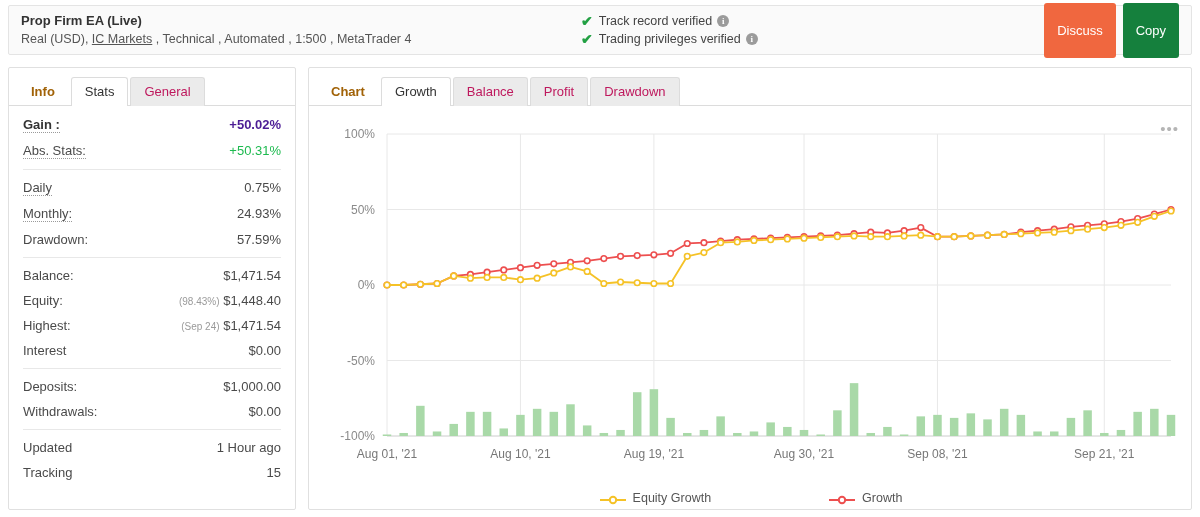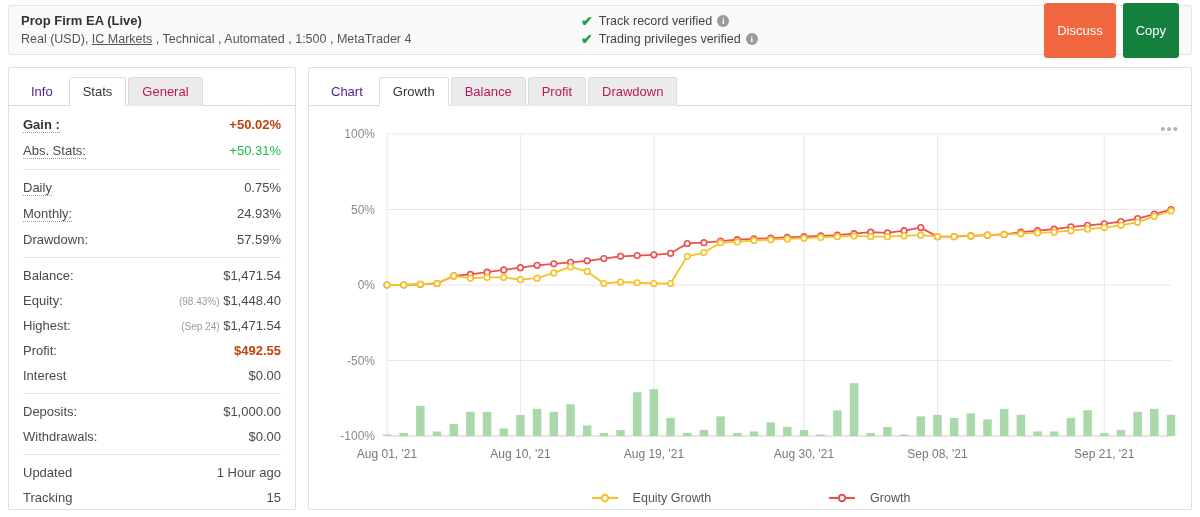--- a/index.html
+++ b/index.html
@@ -41,45 +41,45 @@
   .panel { position: absolute; background: #fff; border: 1px solid #e0e0e0; border-radius: 2px; }
   .left-panel { left: 8px; top: 67px; width: 288px; height: 443px; }
   .right-panel { left: 308px; top: 67px; width: 884px; height: 443px; }
 
   .tabs { display: flex; height: 30px; margin: 8px 0 0 8px; align-items: flex-end; }
   .tab {
     font-size: 13px; padding: 6px 13px 6px; background: #ebebeb; color: #be185d;
     border: 1px solid #dcdcdc; border-bottom: none; margin-right: 2px;
     border-radius: 3px 3px 0 0; cursor: pointer; line-height: 16px;
   }
-  .tab.first { background: transparent; border-color: transparent; font-weight: normal; color: #4c1d95; }
+  .tab.first { background: transparent; border-color: transparent; font-weight: bold; color: #a16207; }
   .tab.active { background: #fff; border-color: #dcdcdc; color: #333; position: relative; z-index: 2; }
   .tabs-rule { height: 1px; background: #dcdcdc; margin-top: -1px; }
 
   
   .stats { padding: 6px 14px 0 14px; }
   .srow { display: flex; justify-content: space-between; align-items: baseline;
           font-size: 13px; padding: 5px 0; }
   .slabel { color: #4a4a4a; }
   .slabel.dotted { border-bottom: 1px dotted #9a9a9a; }
   .slabel.bold { font-weight: bold; color: #333; }
   .sval { color: #4a4a4a; text-align: right; }
   .sval.green { color: #1dba4f; }
-  .sval.greenbold { color: #c2410c; font-weight: bold; }
+  .sval.greenbold { color: #4c1d95; font-weight: bold; }
   .sval .muted { color: #9a9a9a; font-size: 10px; }
   .divider { height: 1px; background: #e8e8e8; margin: 5px 0; }
 
   
   .chart-area { position: relative; width: 884px; height: 400px; }
   .dots { position: absolute; right: 14px; top: 14px; letter-spacing: 1px;
           color: #b5b5b5; font-size: 15px; cursor: pointer; }
   .chart-svg { position: absolute; left: 0; top: 10px; }
   .legend { position: absolute; left: 0; top: 385px; width: 884px;
             display: flex; justify-content: center; gap: 118px; font-size: 12.5px; color: #555; }
-  .leg-item { display: flex; align-items: center; gap: 15px; }
+  .leg-item { display: flex; align-items: flex-end; gap: 7px; }
   .leg-mark { width: 26px; height: 10px; display: block; }
 </style>
 </head>
 <body>
 
 <div class="page">
 
   <div class="header">
     <div class="hdr-left">
       <div class="hdr-title">Prop Firm EA (Live)</div>
@@ -143,24 +143,20 @@
         <span class="slabel">Balance:</span>
         <span class="sval">$1,471.54</span>
       </div>
       <div class="srow">
         <span class="slabel">Equity:</span>
         <span class="sval"><span class="muted">(98.43%)</span> <span>$1,448.40</span></span>
       </div>
       <div class="srow">
         <span class="slabel">Highest:</span>
         <span class="sval"><span class="muted">(Sep 24)</span> <span>$1,471.54</span></span>
-      </div>
-      <div class="srow">
-        <span class="slabel">Profit:</span>
-        <span class="sval greenbold">$492.55</span>
       </div>
       <div class="srow">
         <span class="slabel">Interest</span>
         <span class="sval">$0.00</span>
       </div>
       <div class="divider"></div>
 
       <div class="srow">
         <span class="slabel">Deposits:</span>
         <span class="sval">$1,000.00</span>

